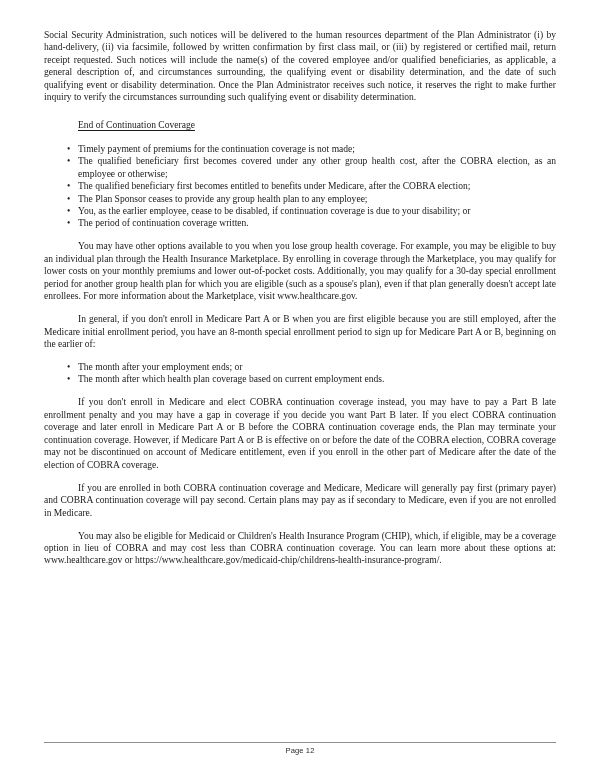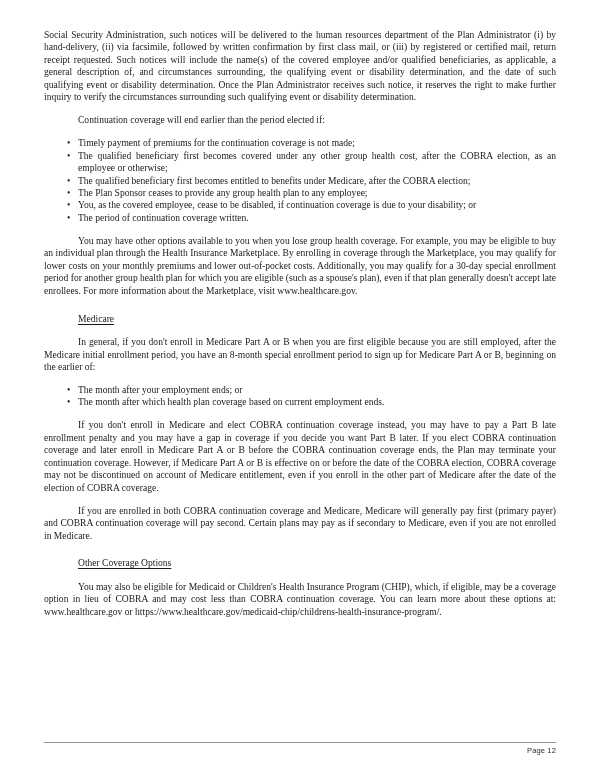--- a/index.html
+++ b/index.html
@@ -87,96 +87,92 @@
     left: 44px;
     top: 742px;
     width: 512px;
   }
   .footer-rule {
     width: 512px;
     height: 1px;
     background: #8f8f8f;
   }
   .footer-label {
-    text-align: right;
+    text-align: center;
     font-family: "Liberation Sans", "DejaVu Sans", sans-serif;
     font-size: 7.6px;
     line-height: 10px;
     color: #2b2b2b;
     padding-top: 2.5px;
     letter-spacing: 0.1px;
   }
 </style>
 </head>
 <body>
 
 <div class="page">
 
   <div class="content">
 
     <p class="flush">Social Security Administration, such notices will be delivered to the human resources department of the Plan Administrator (i) by hand-delivery, (ii) via facsimile, followed by written confirmation by first class mail, or (iii) by registered or certified mail, return receipt requested. Such notices will include the name(s) of the covered employee and/or qualified beneficiaries, as applicable, a general description of, and circumstances surrounding, the qualifying event or disability determination, and the date of such qualifying event or disability determination. Once the Plan Administrator receives such notice, it reserves the right to make further inquiry to verify the circumstances surrounding such qualifying event or disability determination.</p>
 
+    <div class="head-wrap">
+      <h2 class="section-head">End of Continuation Coverage</h2>
+    </div>
 
-    <p class="body-par">Continuation coverage will end earlier than the period elected if:</p>
 
     <ul class="bullets">
       <li>
         <span class="dot">•</span>
         <span class="li-text">Timely payment of premiums for the continuation coverage is not made;</span>
       </li>
       <li>
         <span class="dot">•</span>
         <span class="li-text">The qualified beneficiary first becomes covered under any other group health cost, after the COBRA election, as an employee or otherwise;</span>
       </li>
       <li>
         <span class="dot">•</span>
         <span class="li-text">The qualified beneficiary first becomes entitled to benefits under Medicare, after the COBRA election;</span>
       </li>
       <li>
         <span class="dot">•</span>
         <span class="li-text">The Plan Sponsor ceases to provide any group health plan to any employee;</span>
       </li>
       <li>
         <span class="dot">•</span>
-        <span class="li-text">You, as the covered employee, cease to be disabled, if continuation coverage is due to your disability; or</span>
+        <span class="li-text">You, as the earlier employee, cease to be disabled, if continuation coverage is due to your disability; or</span>
       </li>
       <li>
         <span class="dot">•</span>
         <span class="li-text">The period of continuation coverage written.</span>
       </li>
     </ul>
 
 
     <p class="body-par">You may have other options available to you when you lose group health coverage. For example, you may be eligible to buy an individual plan through the Health Insurance Marketplace. By enrolling in coverage through the Marketplace, you may qualify for lower costs on your monthly premiums and lower out-of-pocket costs. Additionally, you may qualify for a 30-day special enrollment period for another group health plan for which you are eligible (such as a spouse's plan), even if that plan generally doesn't accept late enrollees. For more information about the Marketplace, visit www.healthcare.gov.</p>
 
-    <div class="head-wrap">
-      <h2 class="section-head">Medicare</h2>
-    </div>
 
     <p class="body-par">In general, if you don't enroll in Medicare Part A or B when you are first eligible because you are still employed, after the Medicare initial enrollment period, you have an 8-month special enrollment period to sign up for Medicare Part A or B, beginning on the earlier of:</p>
 
     <ul class="bullets">
       <li>
         <span class="dot">•</span>
         <span class="li-text">The month after your employment ends; or</span>
       </li>
       <li>
         <span class="dot">•</span>
         <span class="li-text">The month after which health plan coverage based on current employment ends.</span>
       </li>
     </ul>
 
     <p class="body-par">If you don't enroll in Medicare and elect COBRA continuation coverage instead, you may have to pay a Part B late enrollment penalty and you may have a gap in coverage if you decide you want Part B later. If you elect COBRA continuation coverage and later enroll in Medicare Part A or B before the COBRA continuation coverage ends, the Plan may terminate your continuation coverage. However, if Medicare Part A or B is effective on or before the date of the COBRA election, COBRA coverage may not be discontinued on account of Medicare entitlement, even if you enroll in the other part of Medicare after the date of the election of COBRA coverage.</p>
 
     <p class="body-par">If you are enrolled in both COBRA continuation coverage and Medicare, Medicare will generally pay first (primary payer) and COBRA continuation coverage will pay second. Certain plans may pay as if secondary to Medicare, even if you are not enrolled in Medicare.</p>
 
 
-    <div class="head-wrap">
-      <h2 class="section-head">Other Coverage Options</h2>
-    </div>
 
     <p class="body-par">You may also be eligible for Medicaid or Children's Health Insurance Program (CHIP), which, if eligible, may be a coverage option in lieu of COBRA and may cost less than COBRA continuation coverage. You can learn more about these options at: www.healthcare.gov or https://www.healthcare.gov/medicaid-chip/childrens-health-insurance-program/.</p>
 
   </div>
 
   <div class="footer">
     <div class="footer-rule"></div>
     <div class="footer-label">Page 12</div>
   </div>
 

